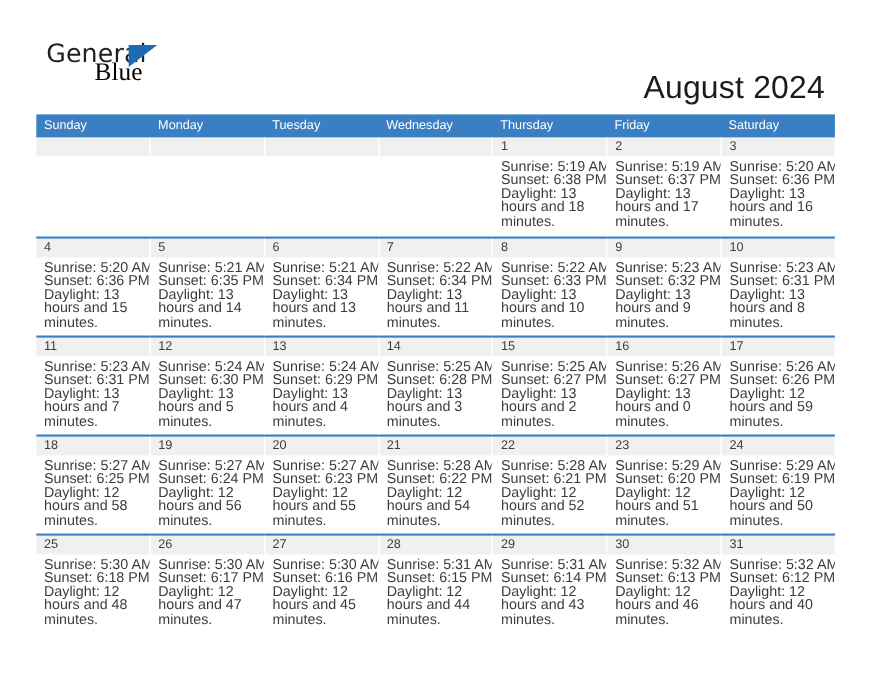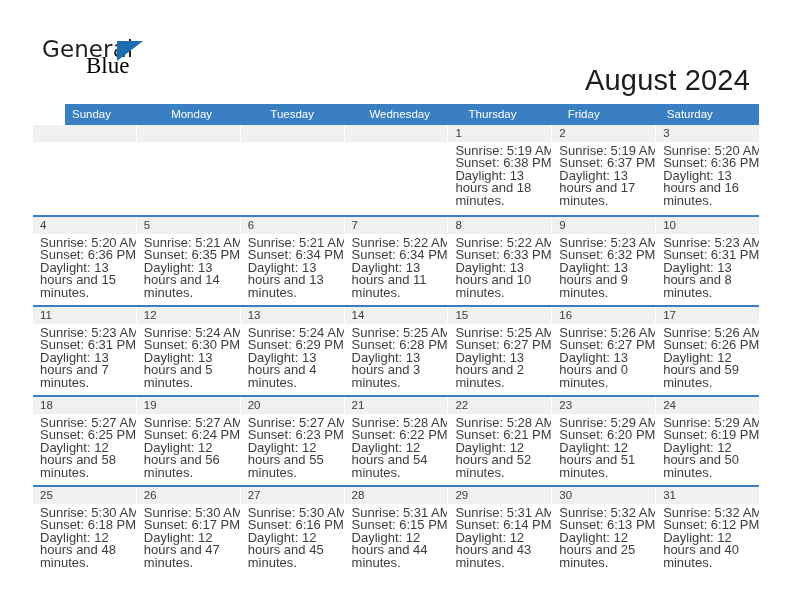--- a/index.html
+++ b/index.html
@@ -81,21 +81,20 @@
   .calendar {
     position: absolute;
     left: 33px;
     top: 104px;
     width: 726px;
   }
   .weekday-row {
     display: flex;
     background: #3a7fc1;
     height: 21px;
-    margin-left: 32px;
   }
   .weekday {
     flex: 1 1 0;
     color: #ffffff;
     font-size: 11.5px;
     line-height: 21px;
     padding-left: 7px;
     white-space: nowrap;
     overflow: hidden;
   }
@@ -412,21 +411,21 @@
               <div>Sunrise: 5:31 AM</div>
               <div>Sunset: 6:14 PM</div>
               <div class="wrap">Daylight: 12 hours and 43 minutes.</div>
             </div>
           </div>
           <div class="day-cell">
             <div class="day-band">30</div>
             <div class="day-body">
               <div>Sunrise: 5:32 AM</div>
               <div>Sunset: 6:13 PM</div>
-              <div class="wrap">Daylight: 12 hours and 25 minutes.</div>
+              <div class="wrap">Daylight: 12 hours and 46 minutes.</div>
             </div>
           </div>
           <div class="day-cell">
             <div class="day-band">31</div>
             <div class="day-body">
               <div>Sunrise: 5:32 AM</div>
               <div>Sunset: 6:12 PM</div>
               <div class="wrap">Daylight: 12 hours and 40 minutes.</div>
             </div>
           </div>

